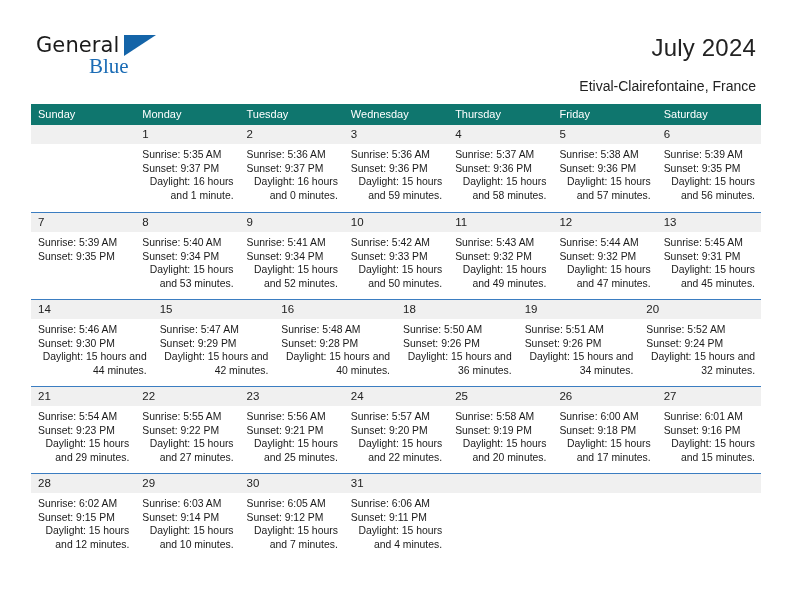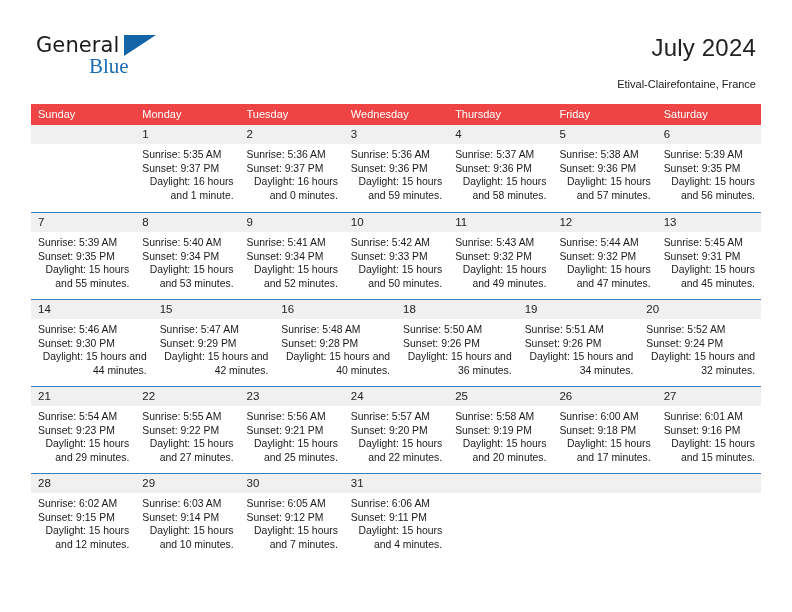--- a/index.html
+++ b/index.html
@@ -73,36 +73,36 @@
     font-size: 24px;
     color: #222222;
     text-align: right;
     white-space: nowrap;
     letter-spacing: 0.2px;
   }
   .subtitle {
     position: absolute;
     right: 36px;
     top: 78px;
-    font-size: 11px;
+    font-size: 14px;
     color: #222222;
     text-align: right;
     white-space: nowrap;
   }
 
   
   .calendar {
     position: absolute;
     left: 31px;
     top: 104px;
     width: 730px;
   }
   .weekday-header {
     display: flex;
-    background: #ef4444;
+    background: #0f766e;
     height: 21px;
   }
   .weekday-cell {
     flex: 1 1 0;
     color: #ffffff;
     font-size: 11px;
     line-height: 21px;
     padding-left: 7px;
     box-sizing: border-box;
     white-space: nowrap;
@@ -227,21 +227,20 @@
               <div class="daylight-line">Daylight: 15 hours and 56 minutes.</div>
             </div>
           </div>
         </div>
         <div class="week-row">
           <div class="day-cell">
             <div class="day-number-strip">7</div>
             <div class="day-details">
               <div>Sunrise: 5:39 AM</div>
               <div>Sunset: 9:35 PM</div>
-              <div class="daylight-line">Daylight: 15 hours and 55 minutes.</div>
             </div>
           </div>
           <div class="day-cell">
             <div class="day-number-strip">8</div>
             <div class="day-details">
               <div>Sunrise: 5:40 AM</div>
               <div>Sunset: 9:34 PM</div>
               <div class="daylight-line">Daylight: 15 hours and 53 minutes.</div>
             </div>
           </div>

